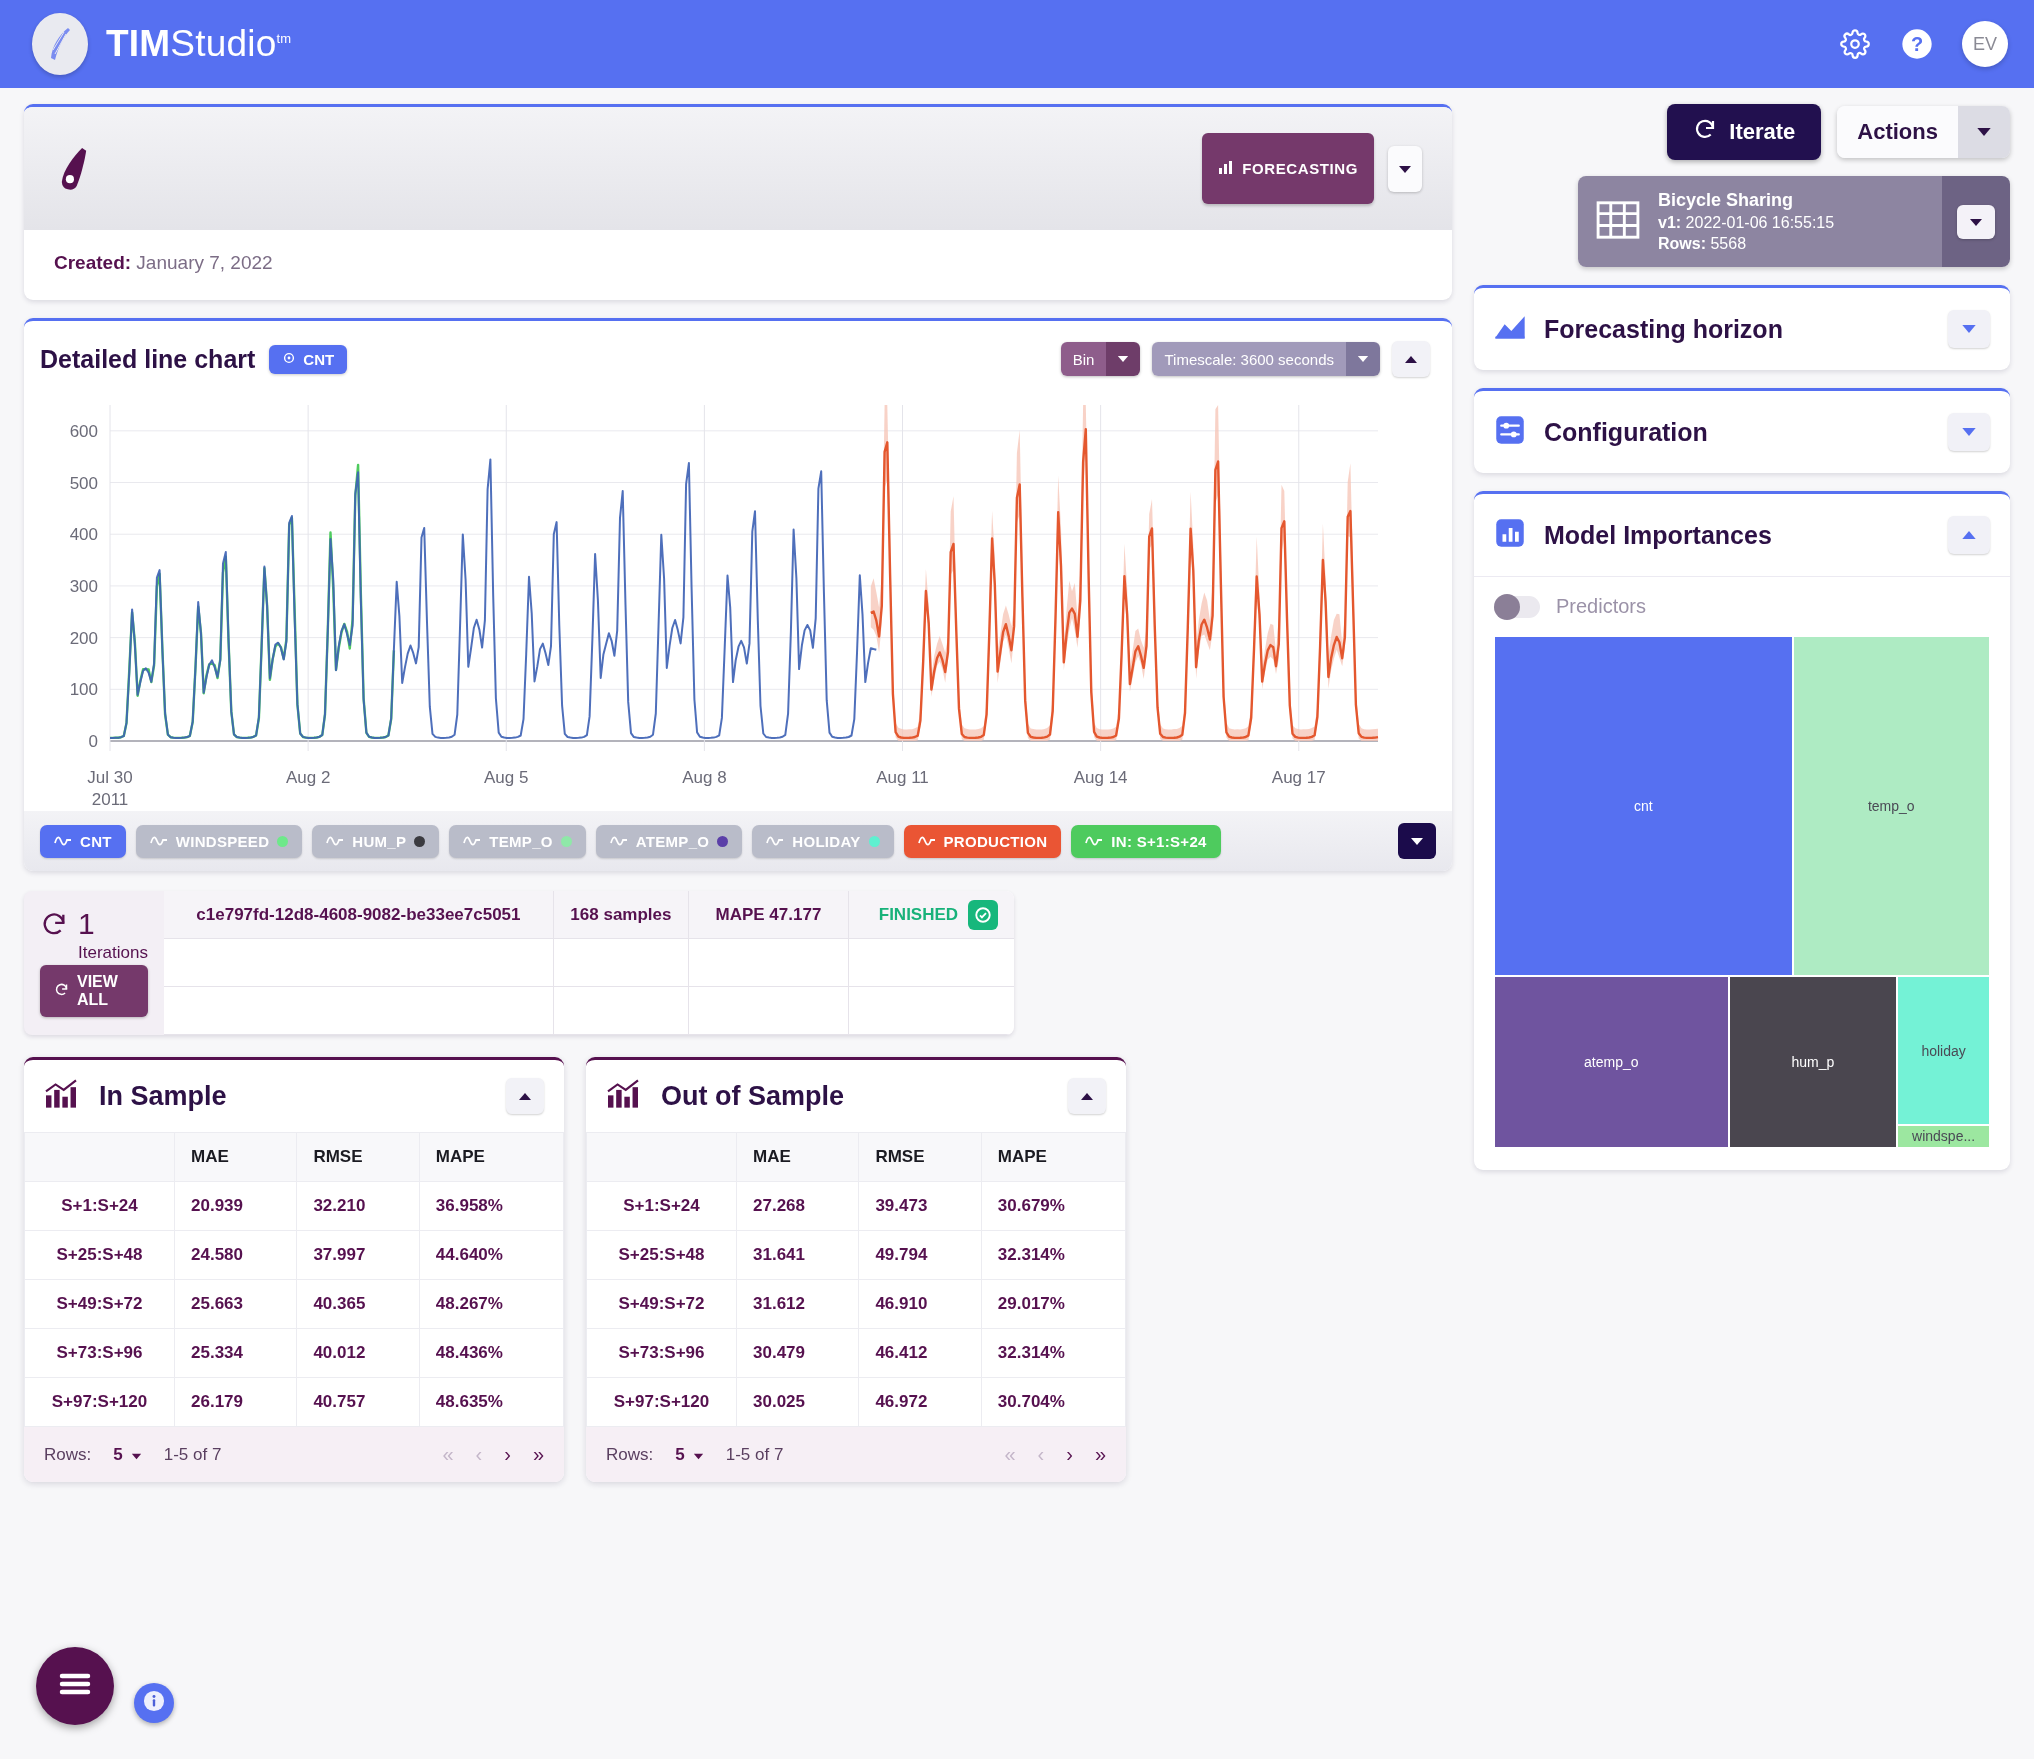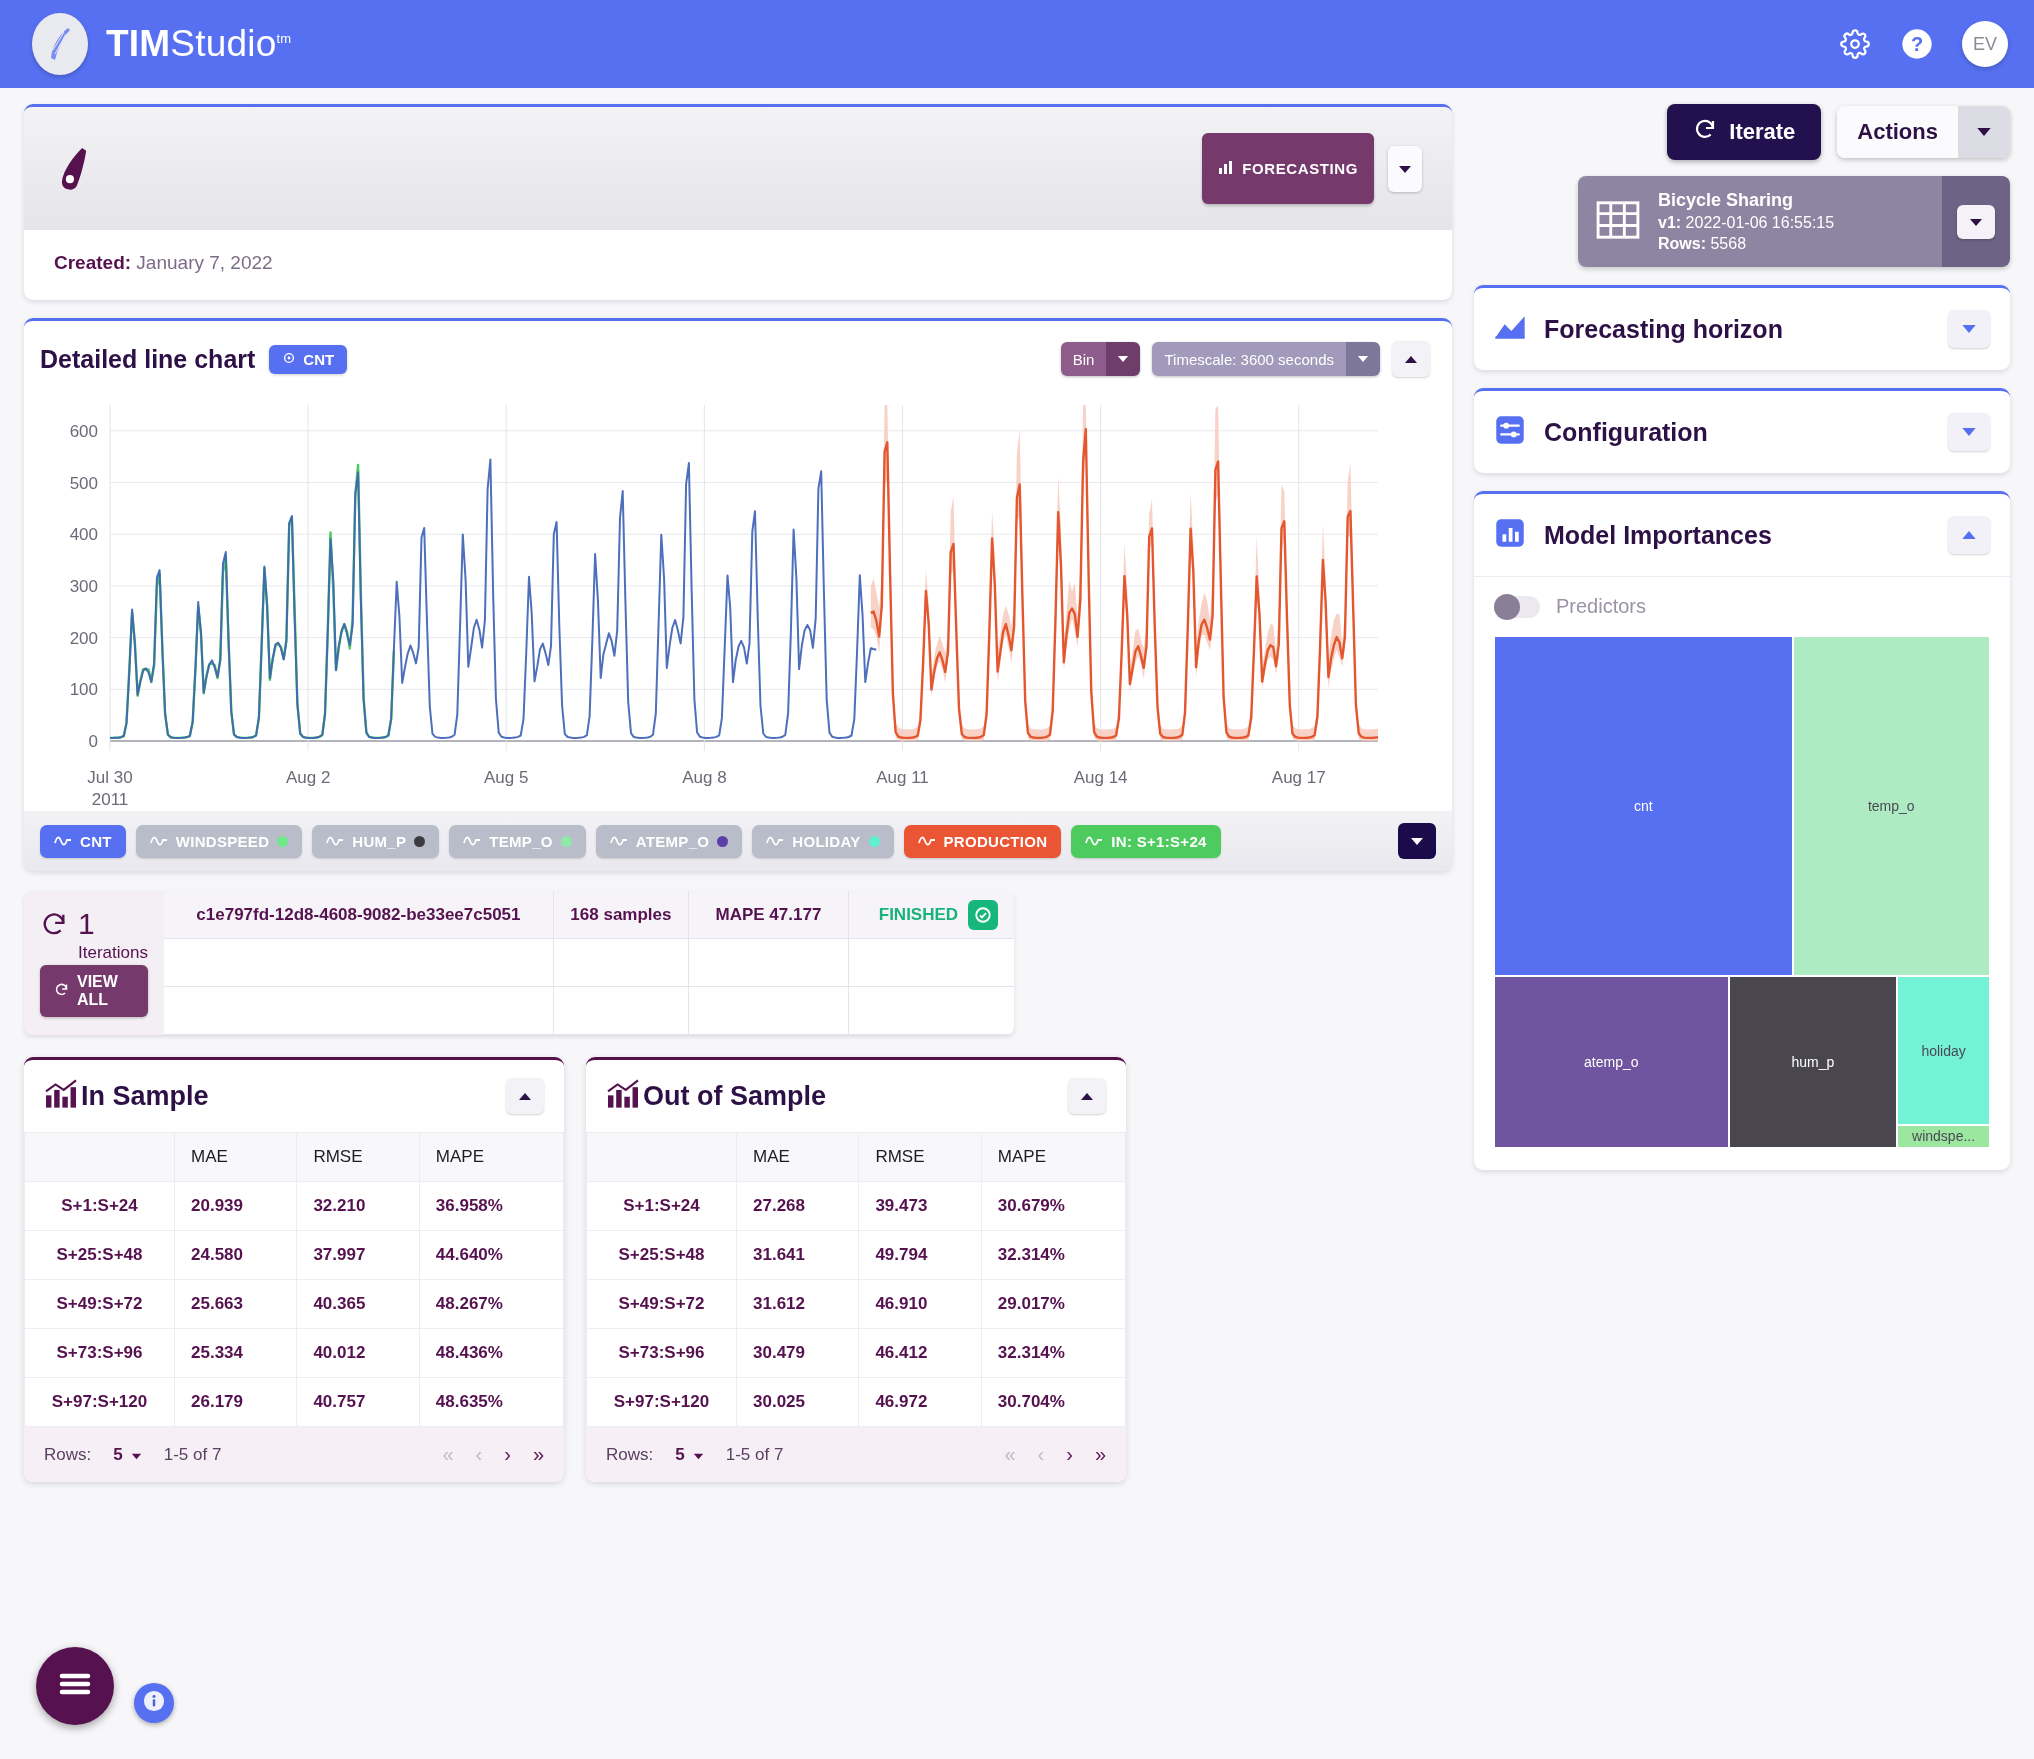--- a/index.html
+++ b/index.html
@@ -136,26 +136,26 @@
   .c-sa { width: 135px; justify-content:center;}
   .c-mp { width: 160px; justify-content:center;}
   .c-st { width: 180px; justify-content:center; gap:10px; }
   .fin { color:#18b27a; font-weight:700; }
   .fin-badge { width:30px;height:30px;border-radius:6px;background:#17b77c;display:flex;align-items:center;justify-content:center;}
 
   
   .tables { display:flex; gap: 22px; margin-top: 22px; }
   .tbl-card { width: 540px; background:#fff; border-radius:9px; border-top:3px solid #56114f;
     box-shadow: 0 2px 6px rgba(30,20,60,.14); overflow:hidden; }
-  .tbl-head { padding: 18px 20px; display:flex; align-items:center; gap:3px; }
+  .tbl-head { padding: 18px 20px; display:flex; align-items:center; gap:21px; }
   .tbl-head h3 { color:#2d1146; font-size:27px; font-weight:700; }
   .tbl-head .collapse-btn { margin-left:auto; }
   table { width:100%; border-collapse: collapse; }
   th, td { font-size: 17px; padding: 14px 16px; border: 1px solid #ececf1; }
-  thead th { background:#f8f8fa; color:#1b1b22; font-weight:400; text-align:left; }
+  thead th { background:#f8f8fa; color:#1b1b22; font-weight:700; text-align:left; }
   tbody td { color:#56114f; font-weight:700; }
   tbody td.rowlab { text-align:center; }
   .pager { background:#f6eff5; display:flex; align-items:center; gap:22px;
     padding: 16px 20px; font-size:17px; color:#5a3f60; }
   .pager .sp { margin-left:auto; display:flex; gap:22px; align-items:center; }
   .pg-ic { cursor:pointer; font-size:20px; color:#56114f; }
   .pg-ic.dim { color:#c4b6c9; }
   .rows-sel { display:flex; align-items:center; gap:8px; color:#56114f; cursor:pointer; }
 
   

